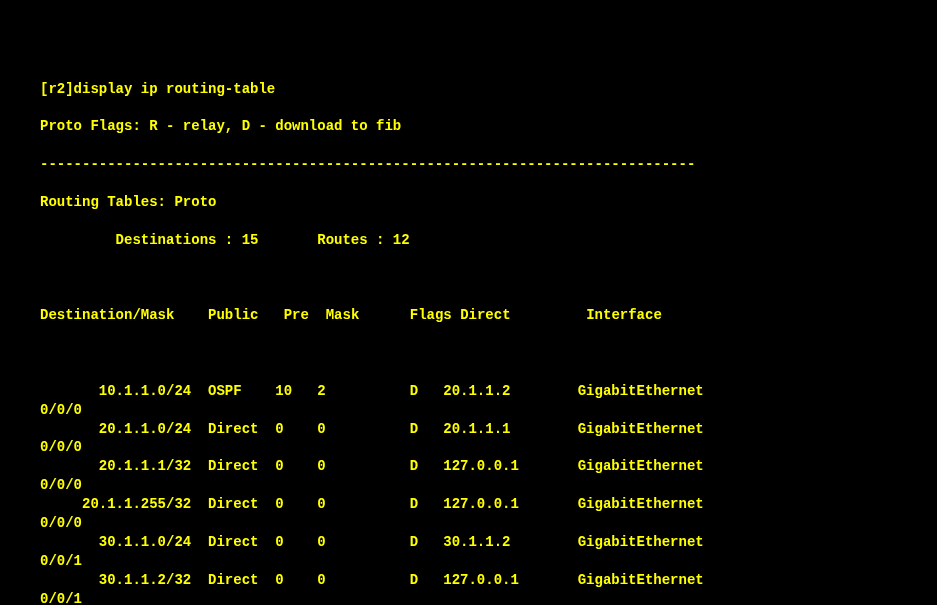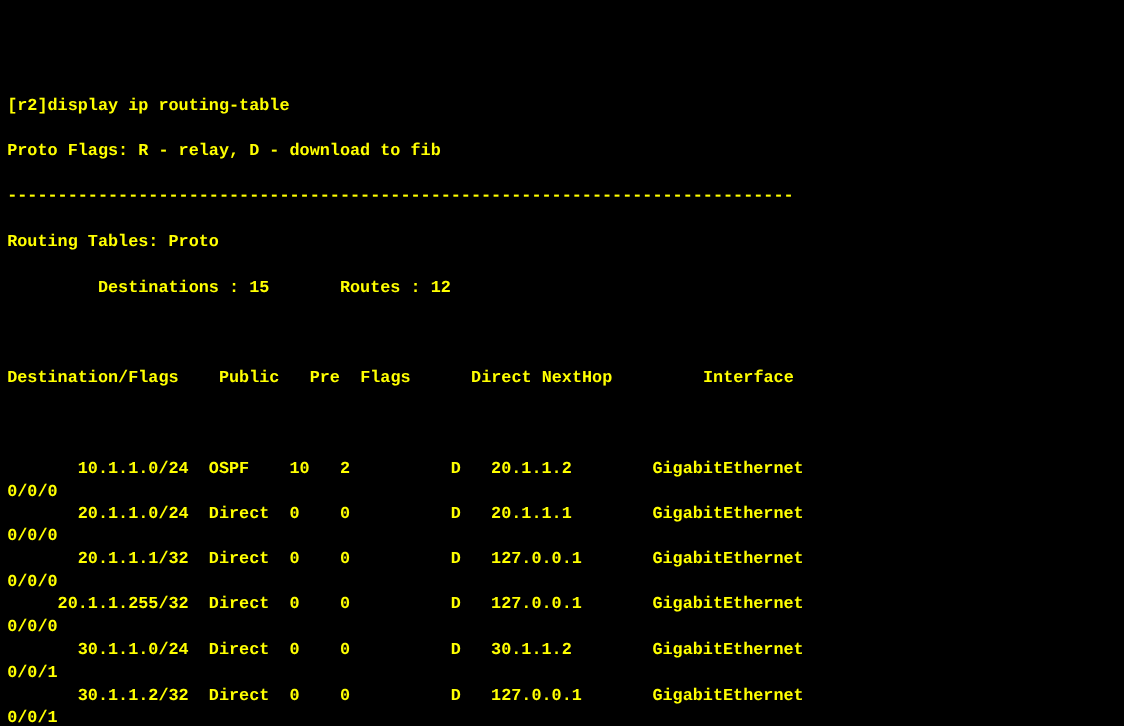--- a/index.html
+++ b/index.html
@@ -15,36 +15,37 @@
       font-weight: bold;
       padding: 4px 6px;
       white-space: pre;
       line-height: 1.35;
       width: 937px;
       height: 605px;
       overflow: hidden;
     }
     .line {
       white-space: pre;
+      margin-left: 34px;
     }
     @keyframes blink {
       50% { border-color: transparent; }
     }
   </style>
 </head>
 <body>
 
 
 
 <div class="line"><span>[r2]</span><span>display ip routing-table</span></div>
 <div class="line">Proto Flags: R - relay, D - download to fib</div>
 <div class="line">------------------------------------------------------------------------------</div>
 <div class="line">Routing Tables: Proto</div>
 <div class="line">         Destinations : 15       Routes : 12</div>
 <div class="line"> </div>
-<div class="line"><span>Destination/Flags</span>    <span>Public</span>   <span>Pre</span>  <span>Flags</span>      <span>Direct</span> <span>NextHop</span>         <span>Interface</span></div>
+<div class="line"><span>Destination/Mask</span>    <span>Public</span>   <span>Pre</span>  <span>Mask</span>      <span>Flags</span> <span>Direct</span>         <span>Interface</span></div>
 <div class="line"> </div>
 <div id="table-body"><div class="line">       10.1.1.0/24  OSPF    10   2          D   20.1.1.2        GigabitEthernet</div><div class="line">0/0/0</div><div class="line">       20.1.1.0/24  Direct  0    0          D   20.1.1.1        GigabitEthernet</div><div class="line">0/0/0</div><div class="line">       20.1.1.1/32  Direct  0    0          D   127.0.0.1       GigabitEthernet</div><div class="line">0/0/0</div><div class="line">     20.1.1.255/32  Direct  0    0          D   127.0.0.1       GigabitEthernet</div><div class="line">0/0/0</div><div class="line">       30.1.1.0/24  Direct  0    0          D   30.1.1.2        GigabitEthernet</div><div class="line">0/0/1</div><div class="line">       30.1.1.2/32  Direct  0    0          D   127.0.0.1       GigabitEthernet</div><div class="line">0/0/1</div></div>
 
 
 
 
 
 
 </body></html>

